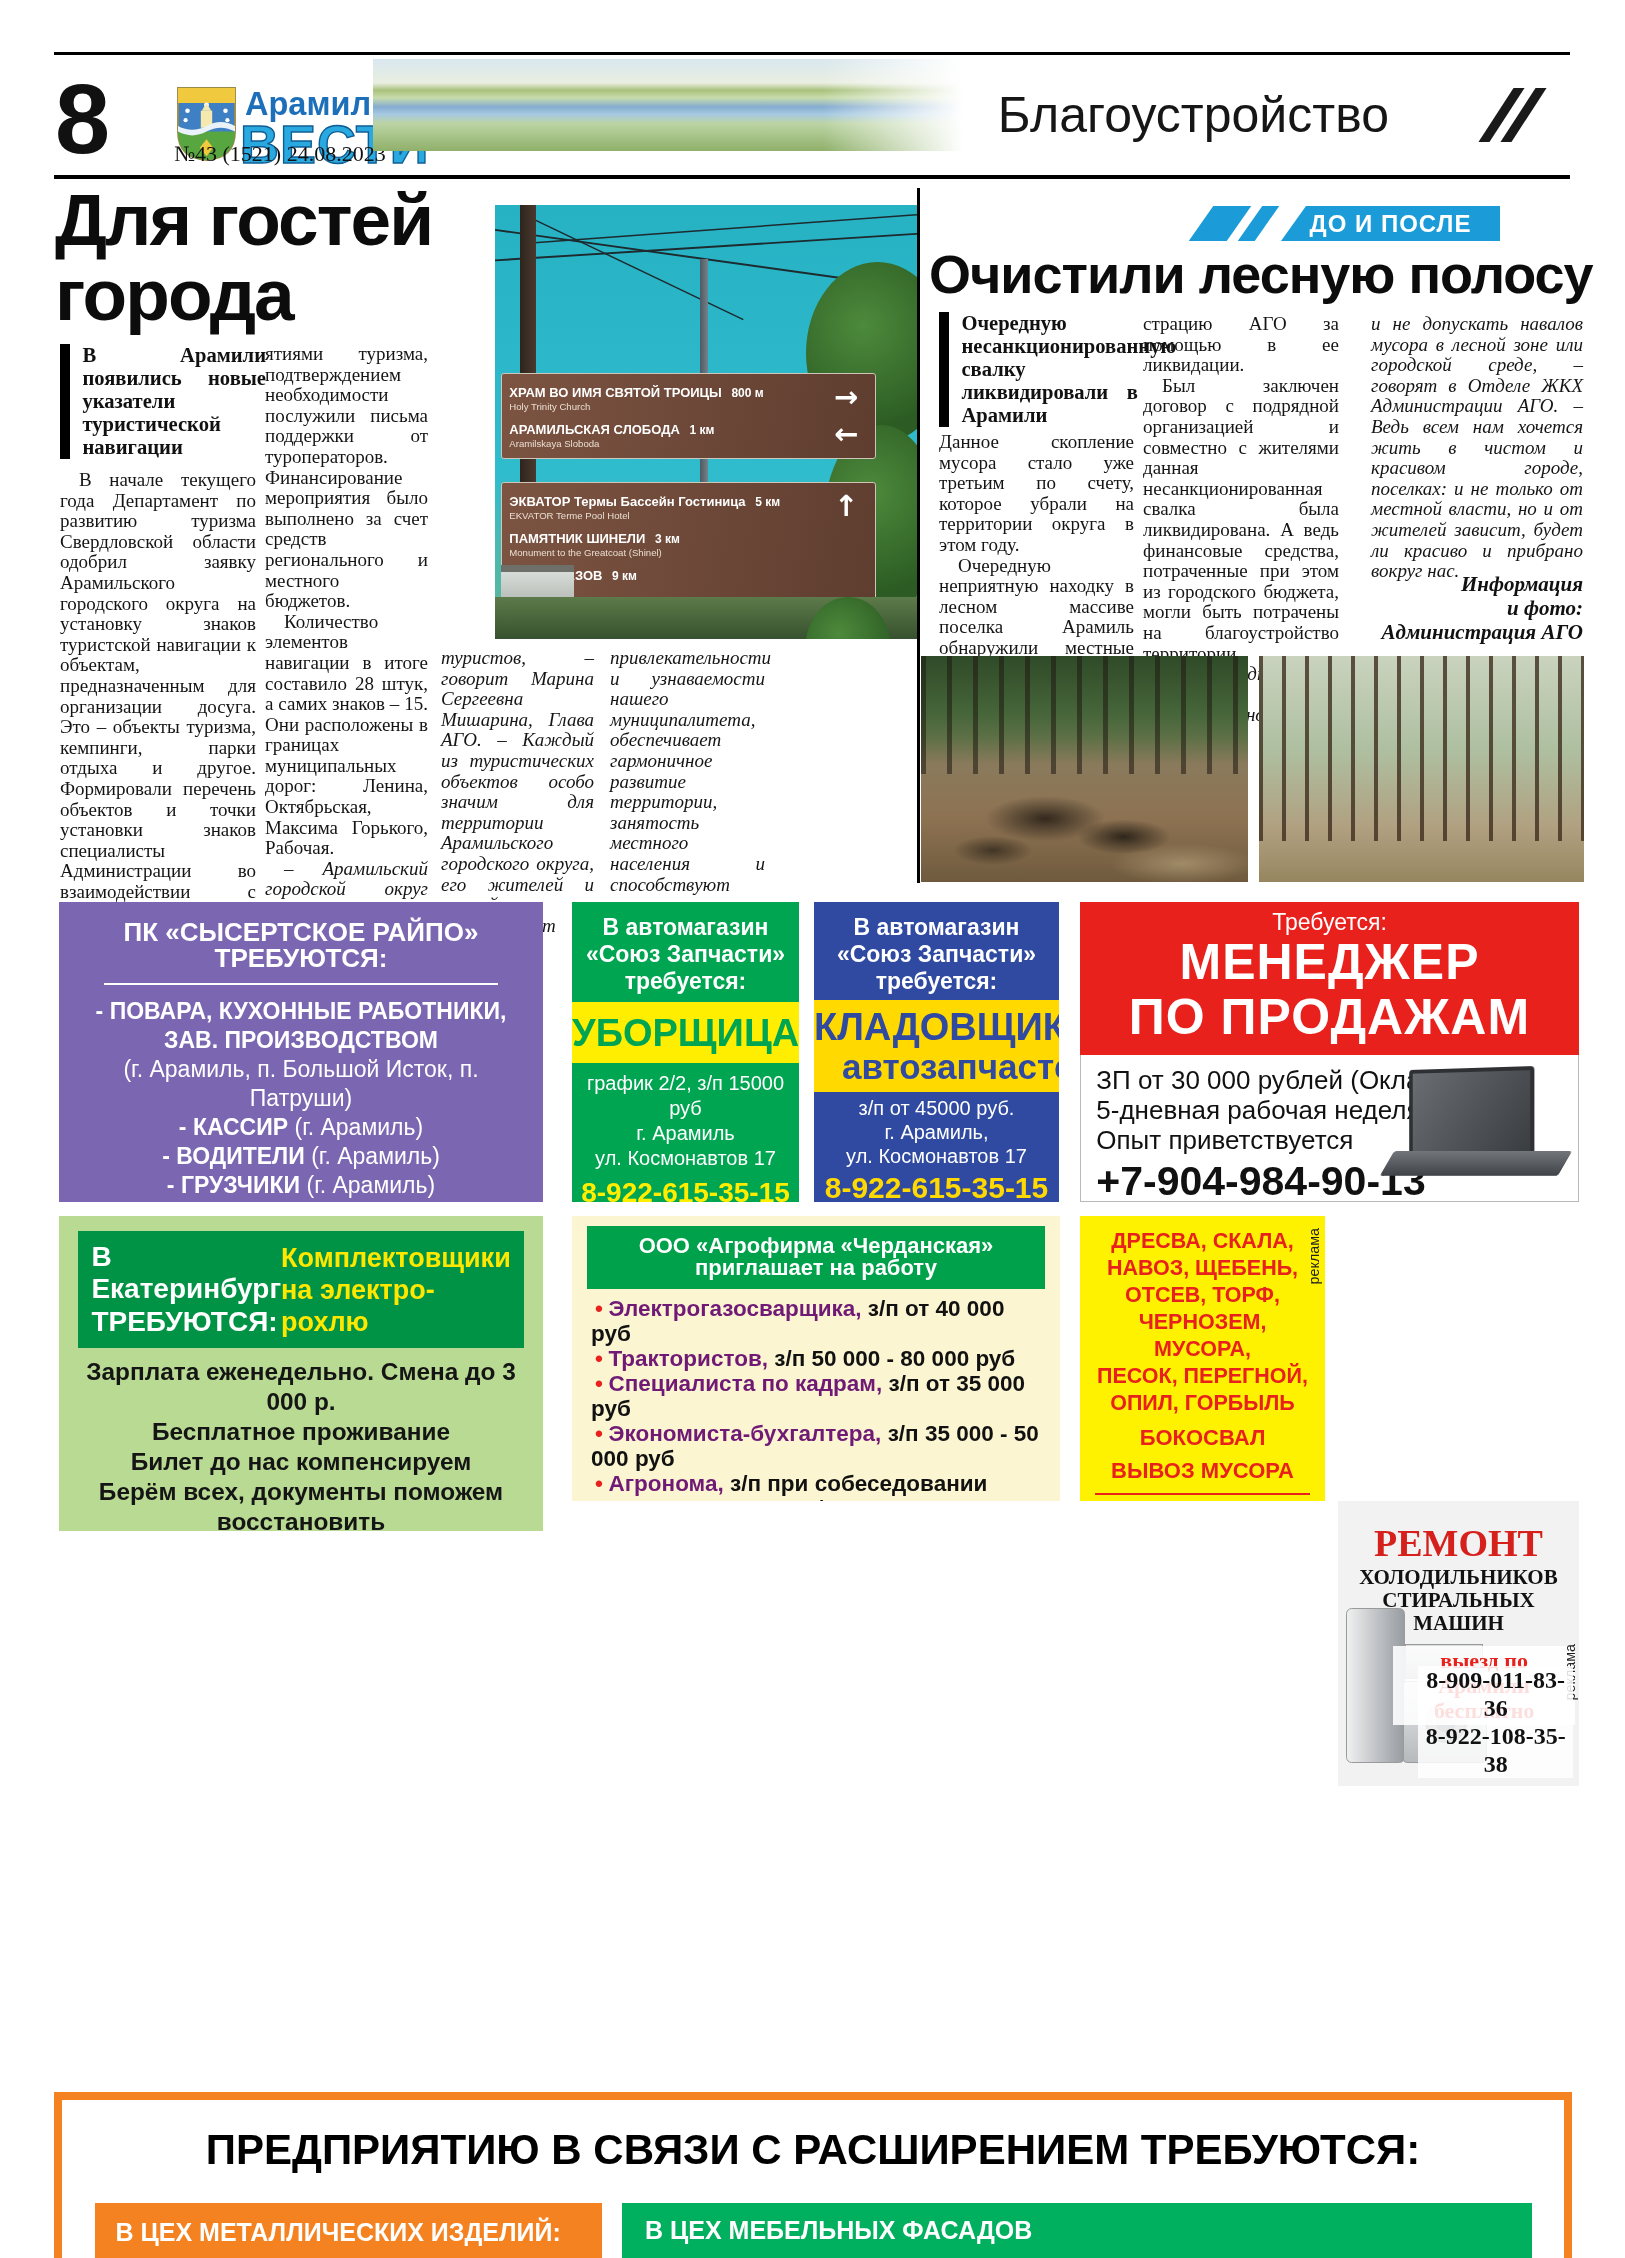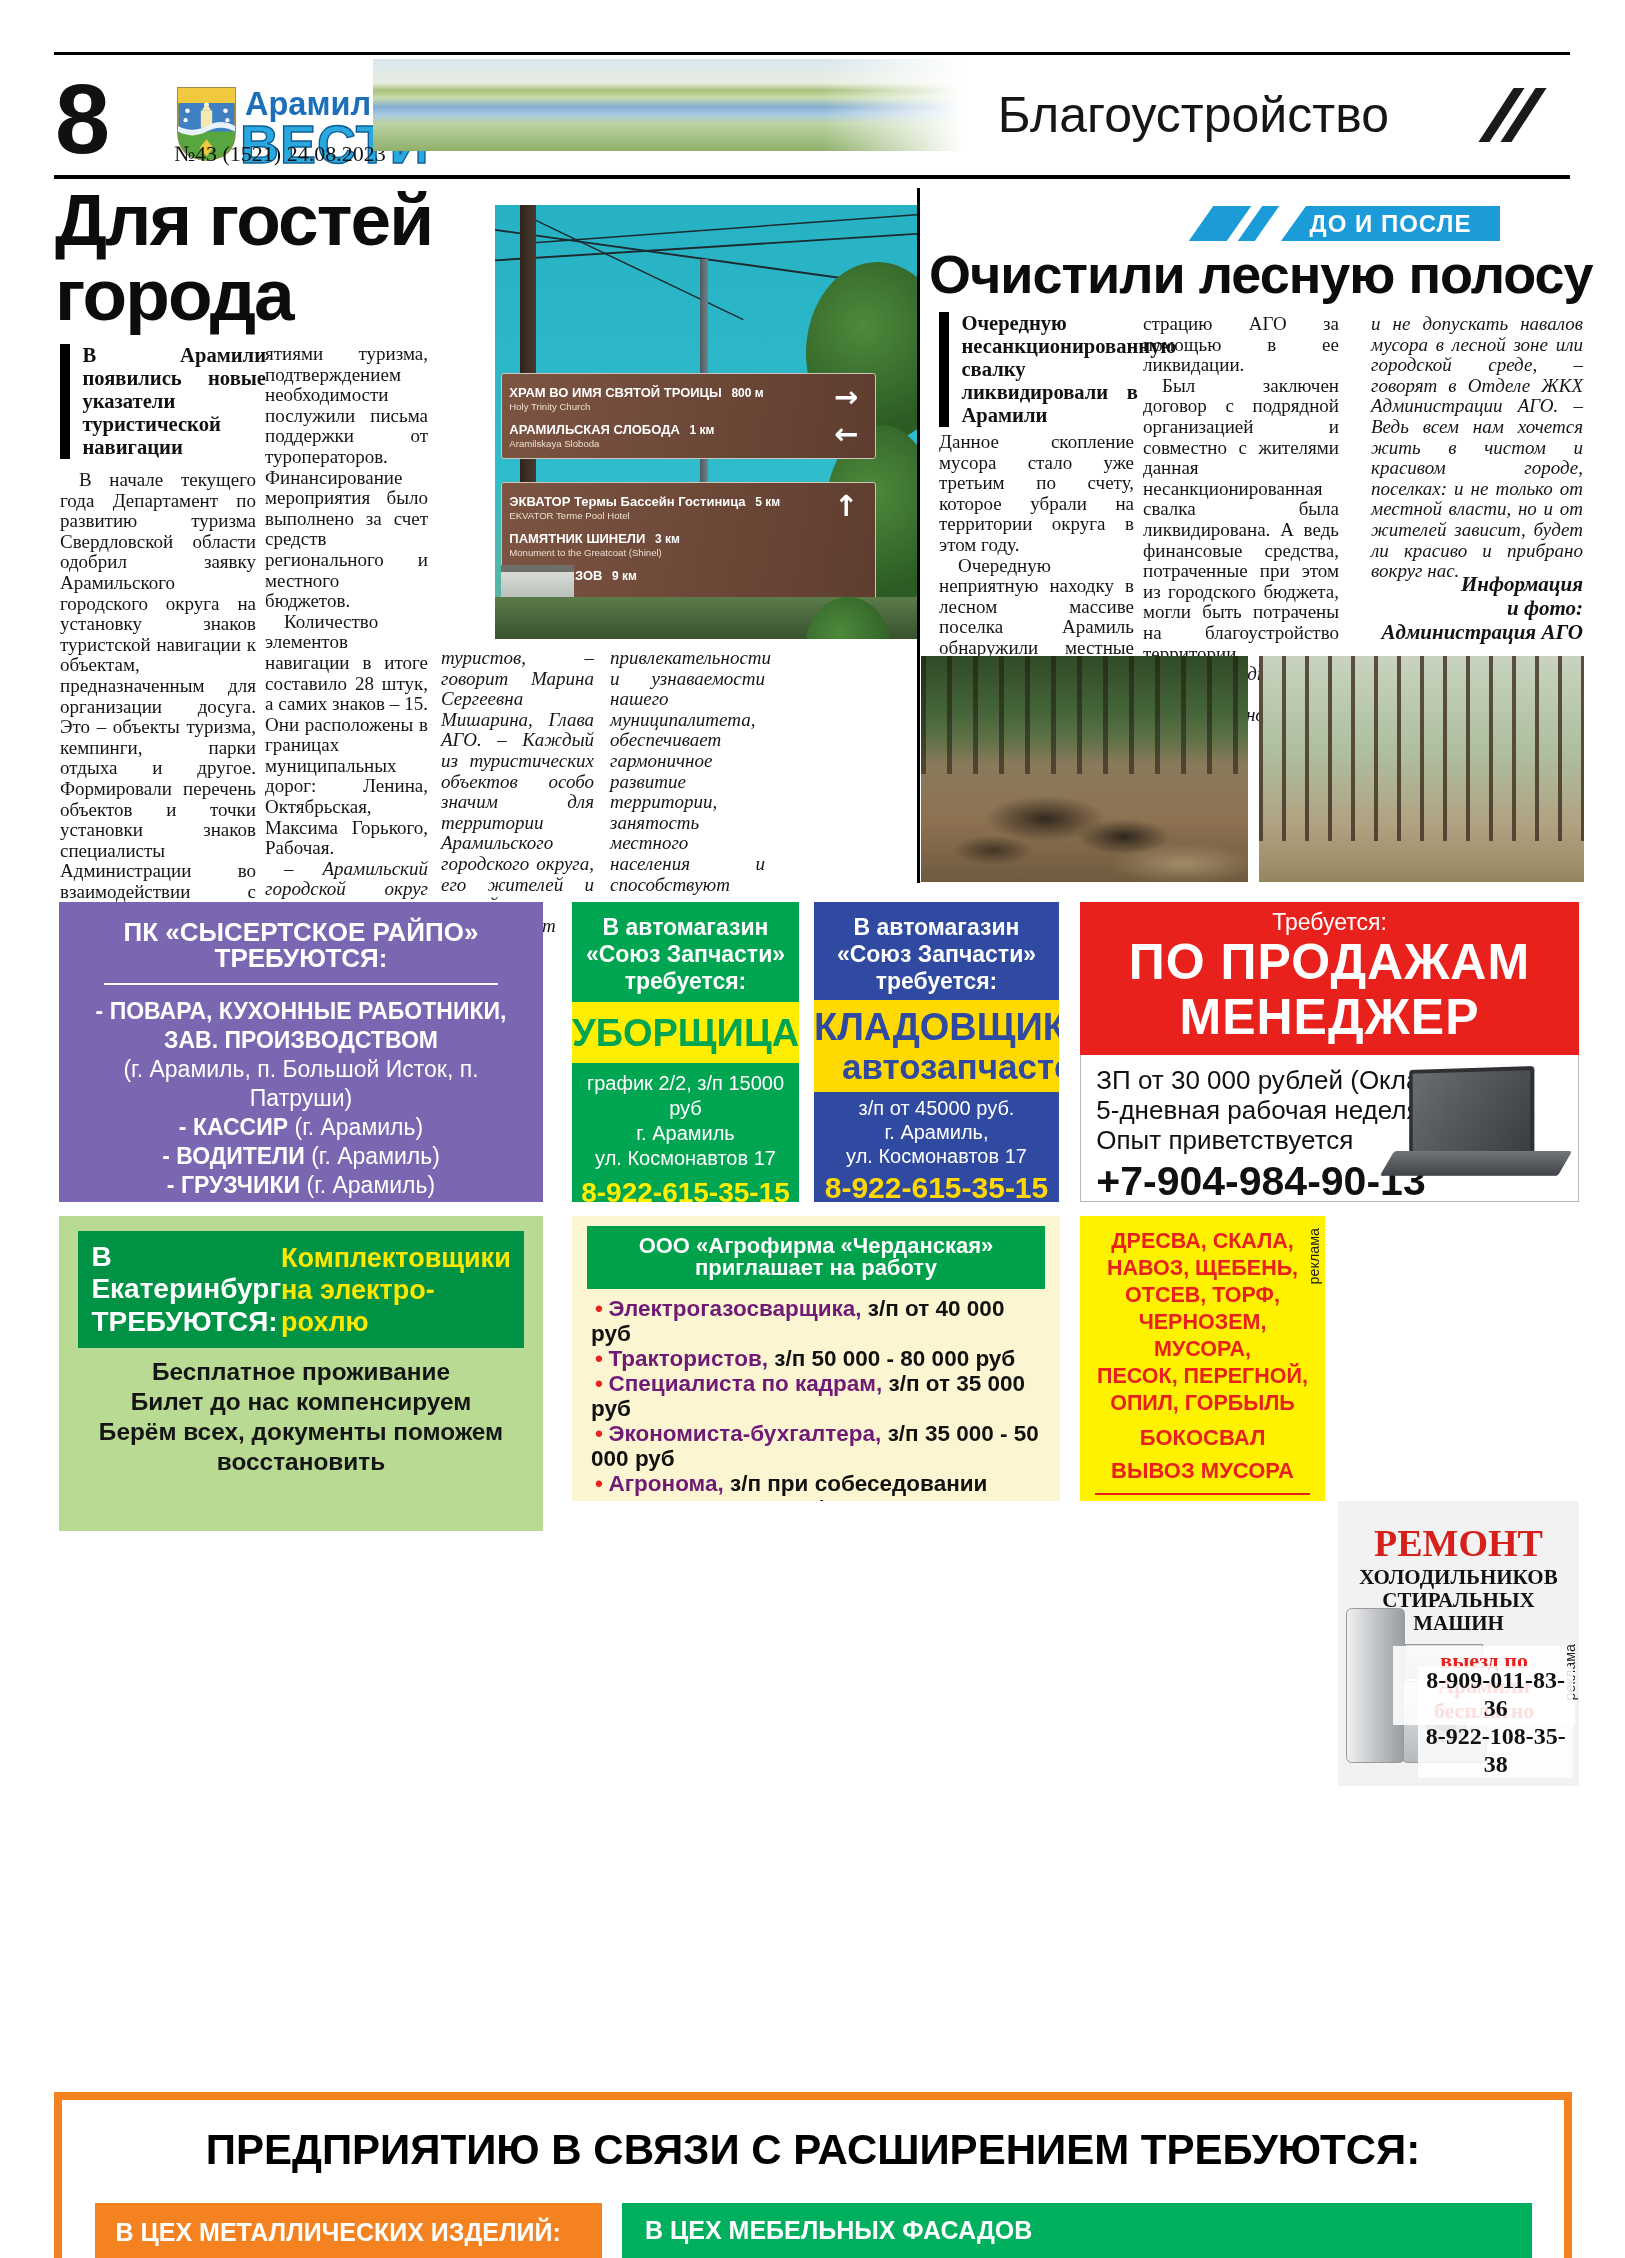--- a/index.html
+++ b/index.html
@@ -320,22 +320,22 @@
     <div>з/п от 45000 руб.</div>
     <div>г. Арамиль,</div>
     <div>ул. Космонавтов 17</div>
   </div>
   <div class="k-phone">8-922-615-35-15</div>
 </div>
 
 <div class="abs ad" id="ad-manager">
   <div class="m-red">
     <div class="m-req">Требуется:</div>
+    <div class="m-job">МЕНЕДЖЕР</div>
     <div class="m-job">ПО ПРОДАЖАМ</div>
-    <div class="m-job">МЕНЕДЖЕР</div>
   </div>
   <div class="m-white">
     <div class="m-line">ЗП от 30 000 рублей (Оклад + %)</div>
     <div class="m-line">5-дневная рабочая неделя</div>
     <div class="m-line">Опыт приветствуется</div>
     <div class="m-phone">+7-904-984-90-13</div>
     <div class="lap-screen"></div>
     <div class="lap-base"></div>
   </div>
 </div>
@@ -345,20 +345,21 @@
     <div class="ko-l">
       <div>В Екатеринбург</div>
       <div>ТРЕБУЮТСЯ:</div>
     </div>
     <div class="ko-r">
       <div>Комплектовщики</div>
       <div>на электро-рохлю</div>
     </div>
   </div>
   <div class="ko-body">
+    <div>Зарплата еженедельно. Смена до 3 000 р.</div>
     <div>Бесплатное проживание</div>
     <div>Билет до нас компенсируем</div>
     <div>Берём всех, документы поможем восстановить</div>
   </div>
 
 </div>
 
 <div class="abs ad" id="ad-agro">
   <div class="agro-band">ООО «Агрофирма «Черданская» приглашает на работу</div>
   <div class="agro-items">

